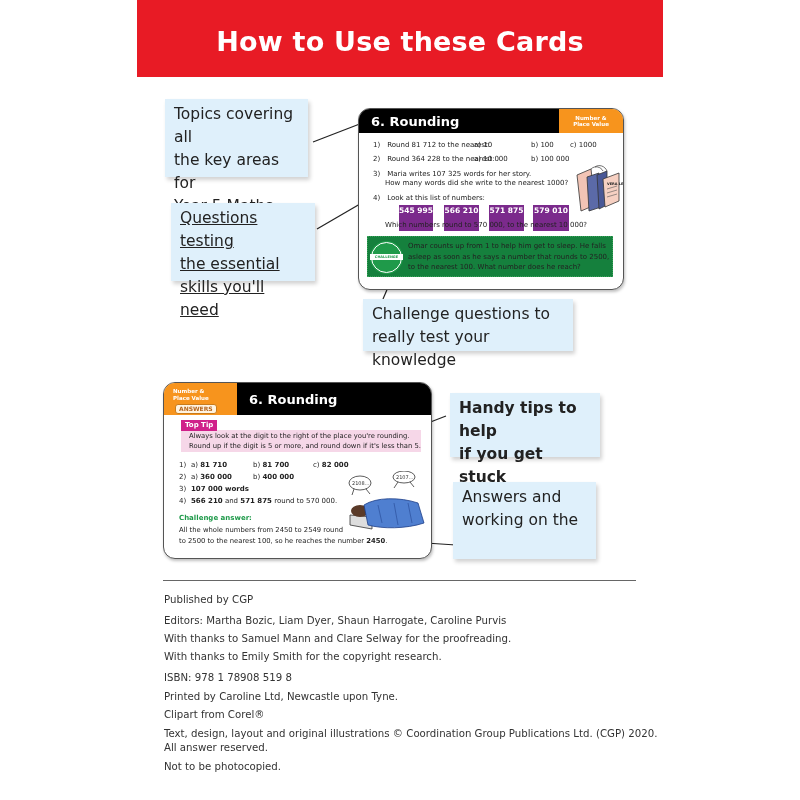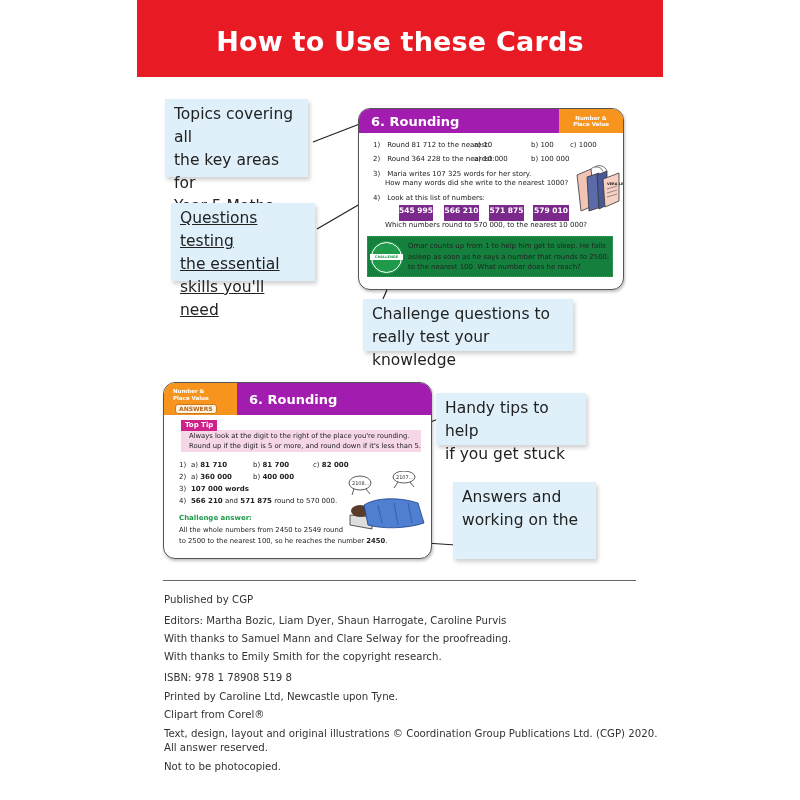--- a/index.html
+++ b/index.html
@@ -8,25 +8,25 @@
   .header { position:absolute; left:137px; top:0; width:526px; height:77px; background:#e81b25; display:flex; align-items:center; justify-content:center; }
   .header h1 { margin:0; color:#fff; font-family:"DejaVu Sans", sans-serif; font-weight:bold; font-size:27px; letter-spacing:0.2px; padding-top:6px; }
 
   .callout { position:absolute; background:#dff0fb; box-shadow:2px 3px 4px rgba(0,0,0,0.18); color:#222; font-family:"DejaVu Sans", sans-serif; font-size:15.5px; line-height:23px; padding:4px 9px; box-sizing:border-box; }
 
   svg.lines { position:absolute; left:0; top:0; width:800px; height:800px; pointer-events:none; }
 
   
   .card { position:absolute; background:#fff; border:1.5px solid #555; border-radius:12px; overflow:hidden; box-shadow:1px 2px 3px rgba(0,0,0,0.25); }
   .card-front { left:358px; top:108px; width:264px; height:180px; }
-  .card-title-bar { position:absolute; top:0; height:24px; background:#a21caf; color:#fff; font-weight:bold; font-size:13px; display:flex; align-items:center; padding-left:12px; box-sizing:border-box; }
+  .card-title-bar { position:absolute; top:0; height:24px; background:#000000; color:#fff; font-weight:bold; font-size:13px; display:flex; align-items:center; padding-left:12px; box-sizing:border-box; }
   .card-tag { position:absolute; top:0; height:24px; background:#f7941d; color:#fff; font-weight:bold; font-size:5.5px; line-height:6.5px; text-align:center; display:flex; flex-direction:column; align-items:center; justify-content:center; }
   .q { position:absolute; font-size:7px; color:#222; white-space:nowrap; line-height:9px; }
   .q .n { display:inline-block; width:12px; }
-  .numbox { position:absolute; top:205px; height:16px; background:#7b2a8c; color:#fff; font-weight:bold; font-size:7.5px; line-height:12px; text-align:center; }
+  .numbox { position:absolute; top:205px; height:26px; background:#7b2a8c; color:#fff; font-weight:bold; font-size:7.5px; line-height:12px; text-align:center; }
   .challenge { position:absolute; left:367px; top:236px; width:246px; height:41px; background:#15803d; border:1.5px dotted #3aa35a; box-sizing:border-box; }
   .badge { position:absolute; left:3px; top:5px; width:29px; height:29px; border-radius:50%; background:#1f9a4a; border:1.5px solid #fff; box-shadow:0 0 0 1px #1f9a4a; }
   .badge span { position:absolute; left:-2px; right:-2px; top:11px; height:6px; background:#fff; color:#1f9a4a; font-size:3.5px; font-weight:bold; text-align:center; line-height:6px; }
   .challenge p { position:absolute; left:40px; top:4px; margin:0; font-size:7px; line-height:10.5px; color:#222; width:205px; }
 
   
   .card-back { left:163px; top:382px; width:267px; height:175px; }
   .answers-pill { position:absolute; left:11px; top:21px; border:1px solid #c97b1a; background:#fff3e0; color:#b5651d; font-size:6px; font-weight:bold; padding:0 3px; border-radius:3px; line-height:8px; }
   .toptip-label { position:absolute; left:17px; top:37px; background:#d0208a; color:#fff; font-size:7px; font-weight:bold; padding:0 4px; line-height:11px; }
   .toptip-box { position:absolute; left:17px; top:47px; width:240px; height:22px; background:#f6d7e8; }
@@ -61,21 +61,21 @@
 </div>
 <div class="callout" style="left:171px;top:203px;width:144px;height:78px;text-decoration:underline;">
   <div>Questions testing</div>
   <div>the essential</div>
   <div>skills you'll need</div>
 </div>
 <div class="callout" style="left:363px;top:299px;width:210px;height:52px;">
   <div>Challenge questions to</div>
   <div>really test your knowledge</div>
 </div>
-<div class="callout" style="left:436px;top:393px;width:150px;height:52px;">
+<div class="callout" style="left:450px;top:393px;width:150px;height:64px;font-weight:bold;">
   <div>Handy tips to help</div>
   <div>if you get stuck</div>
 </div>
 <div class="callout" style="left:453px;top:482px;width:143px;height:77px;">
   <div>Answers and</div>
   <div>working on the</div>
 </div>
 
 <div class="card card-front">
   <div class="card-title-bar" style="left:0;width:200px;">6. Rounding</div>

